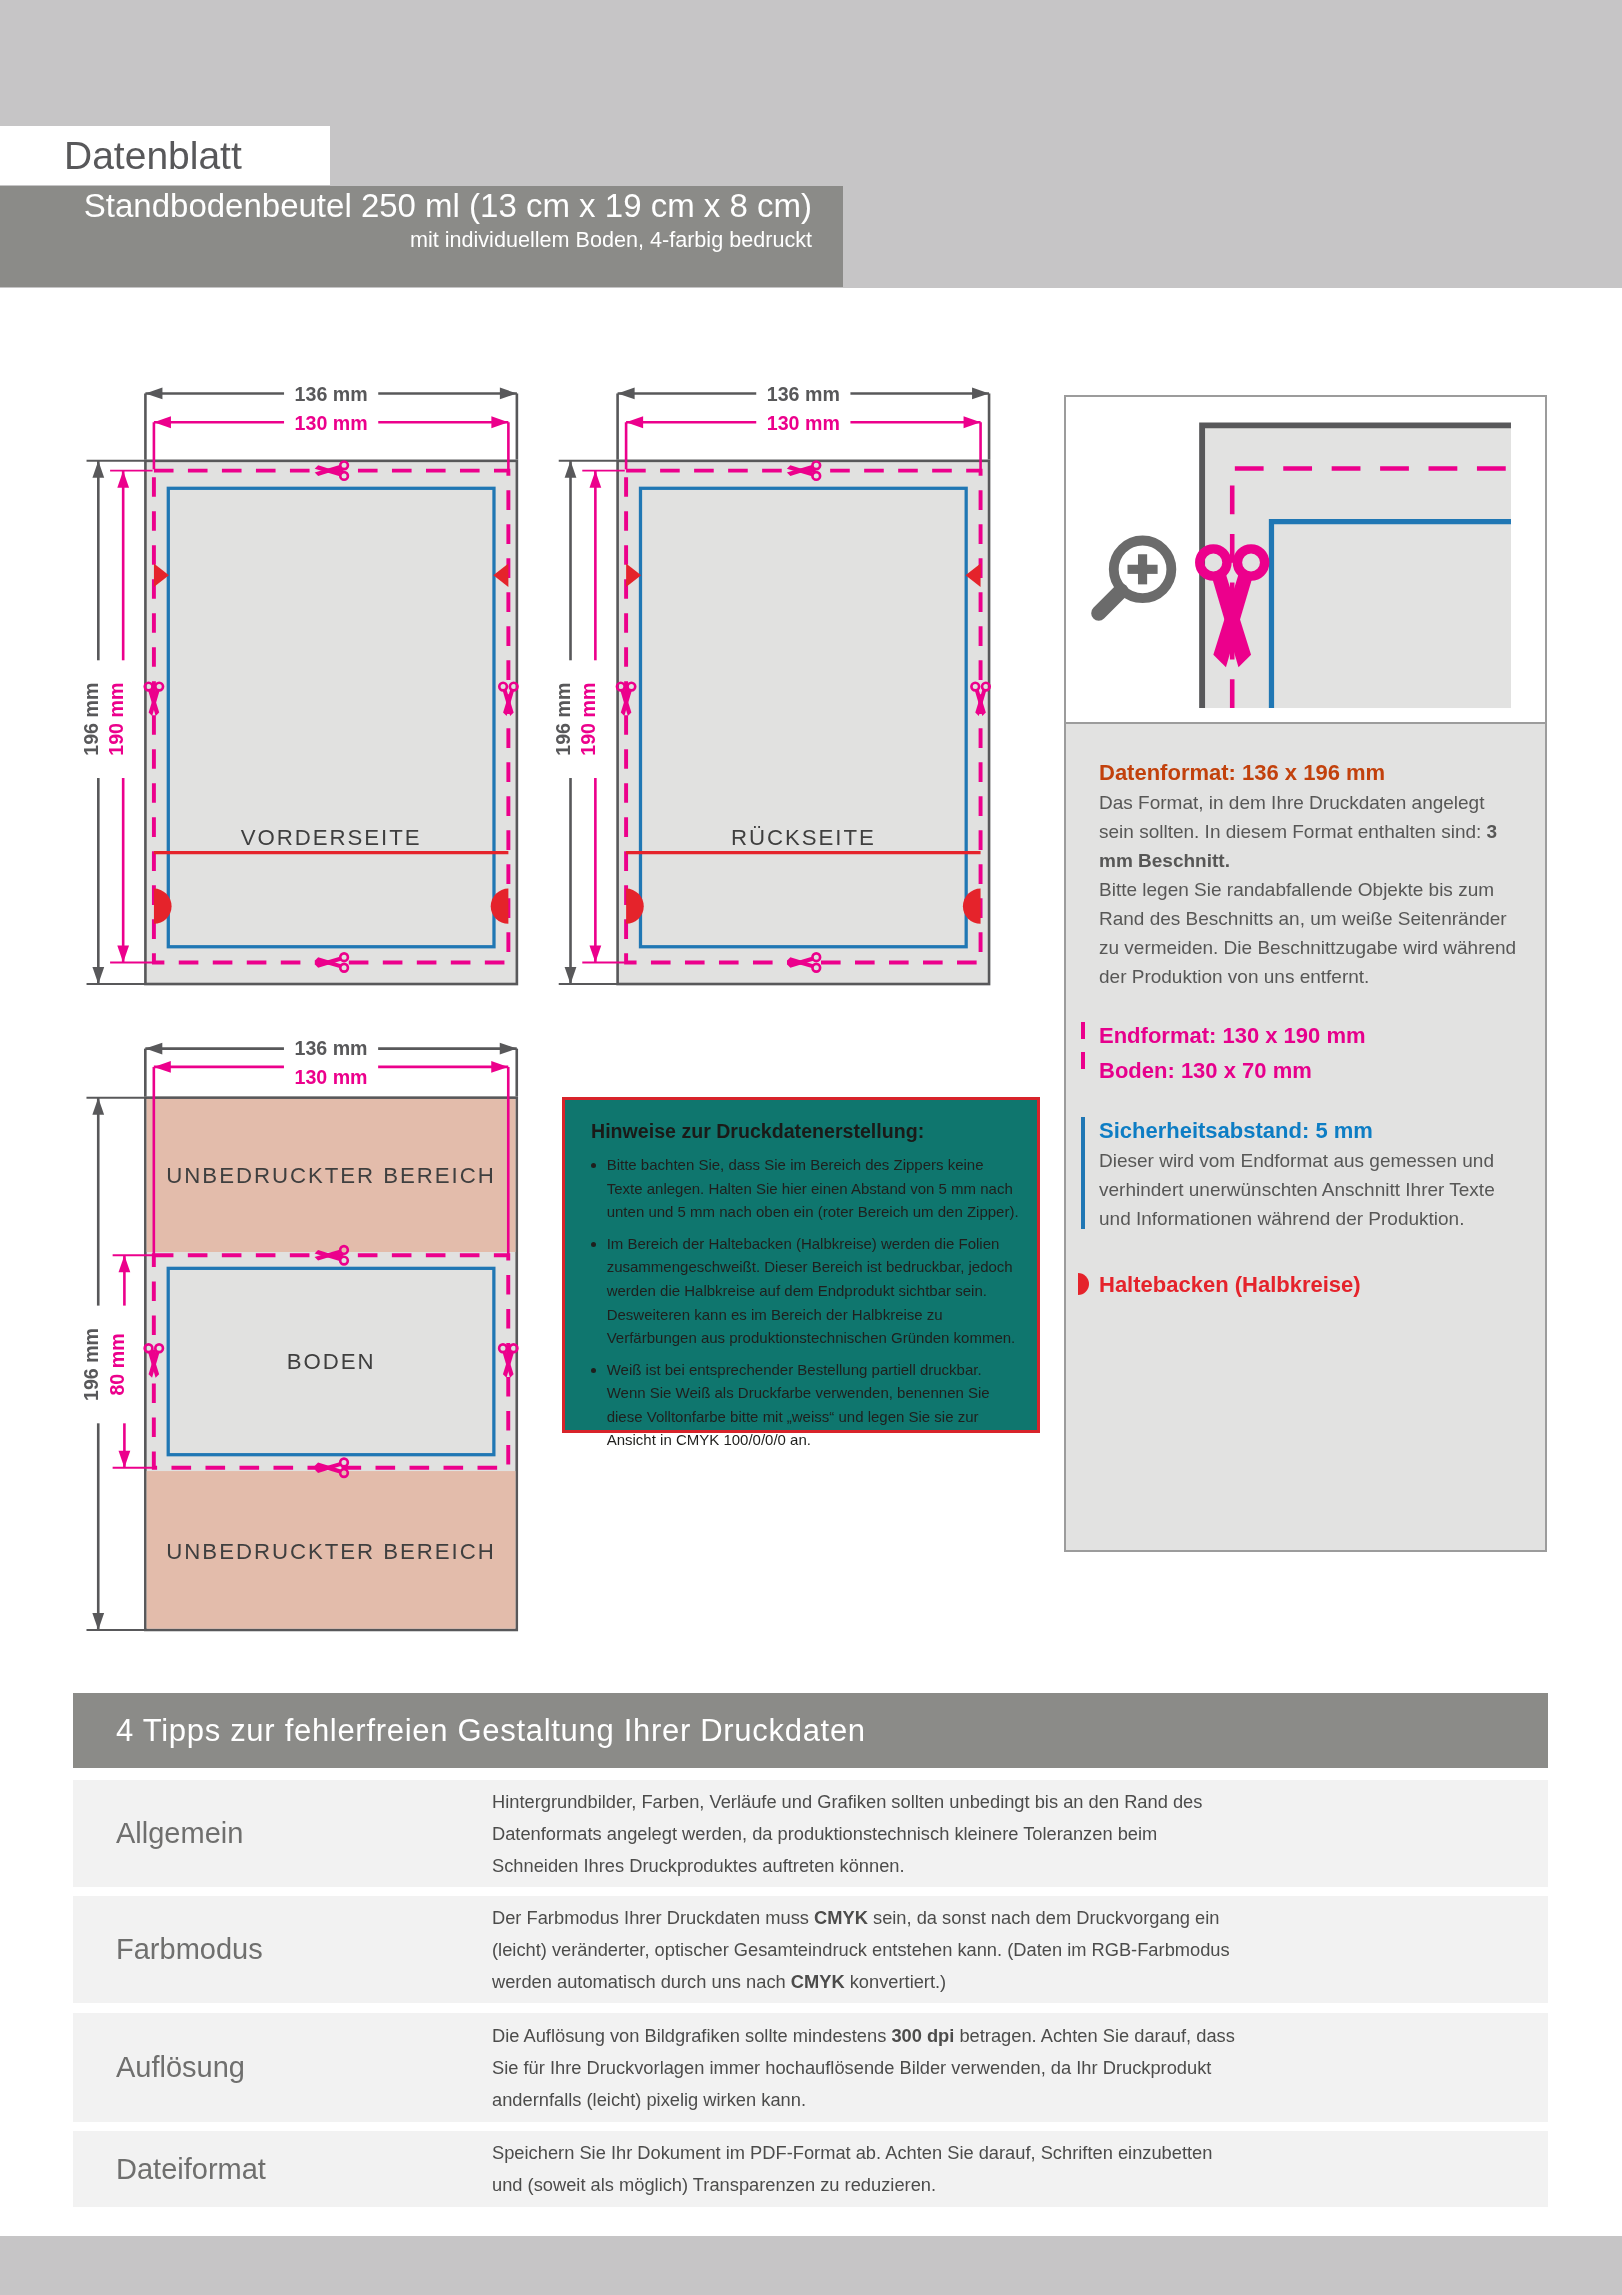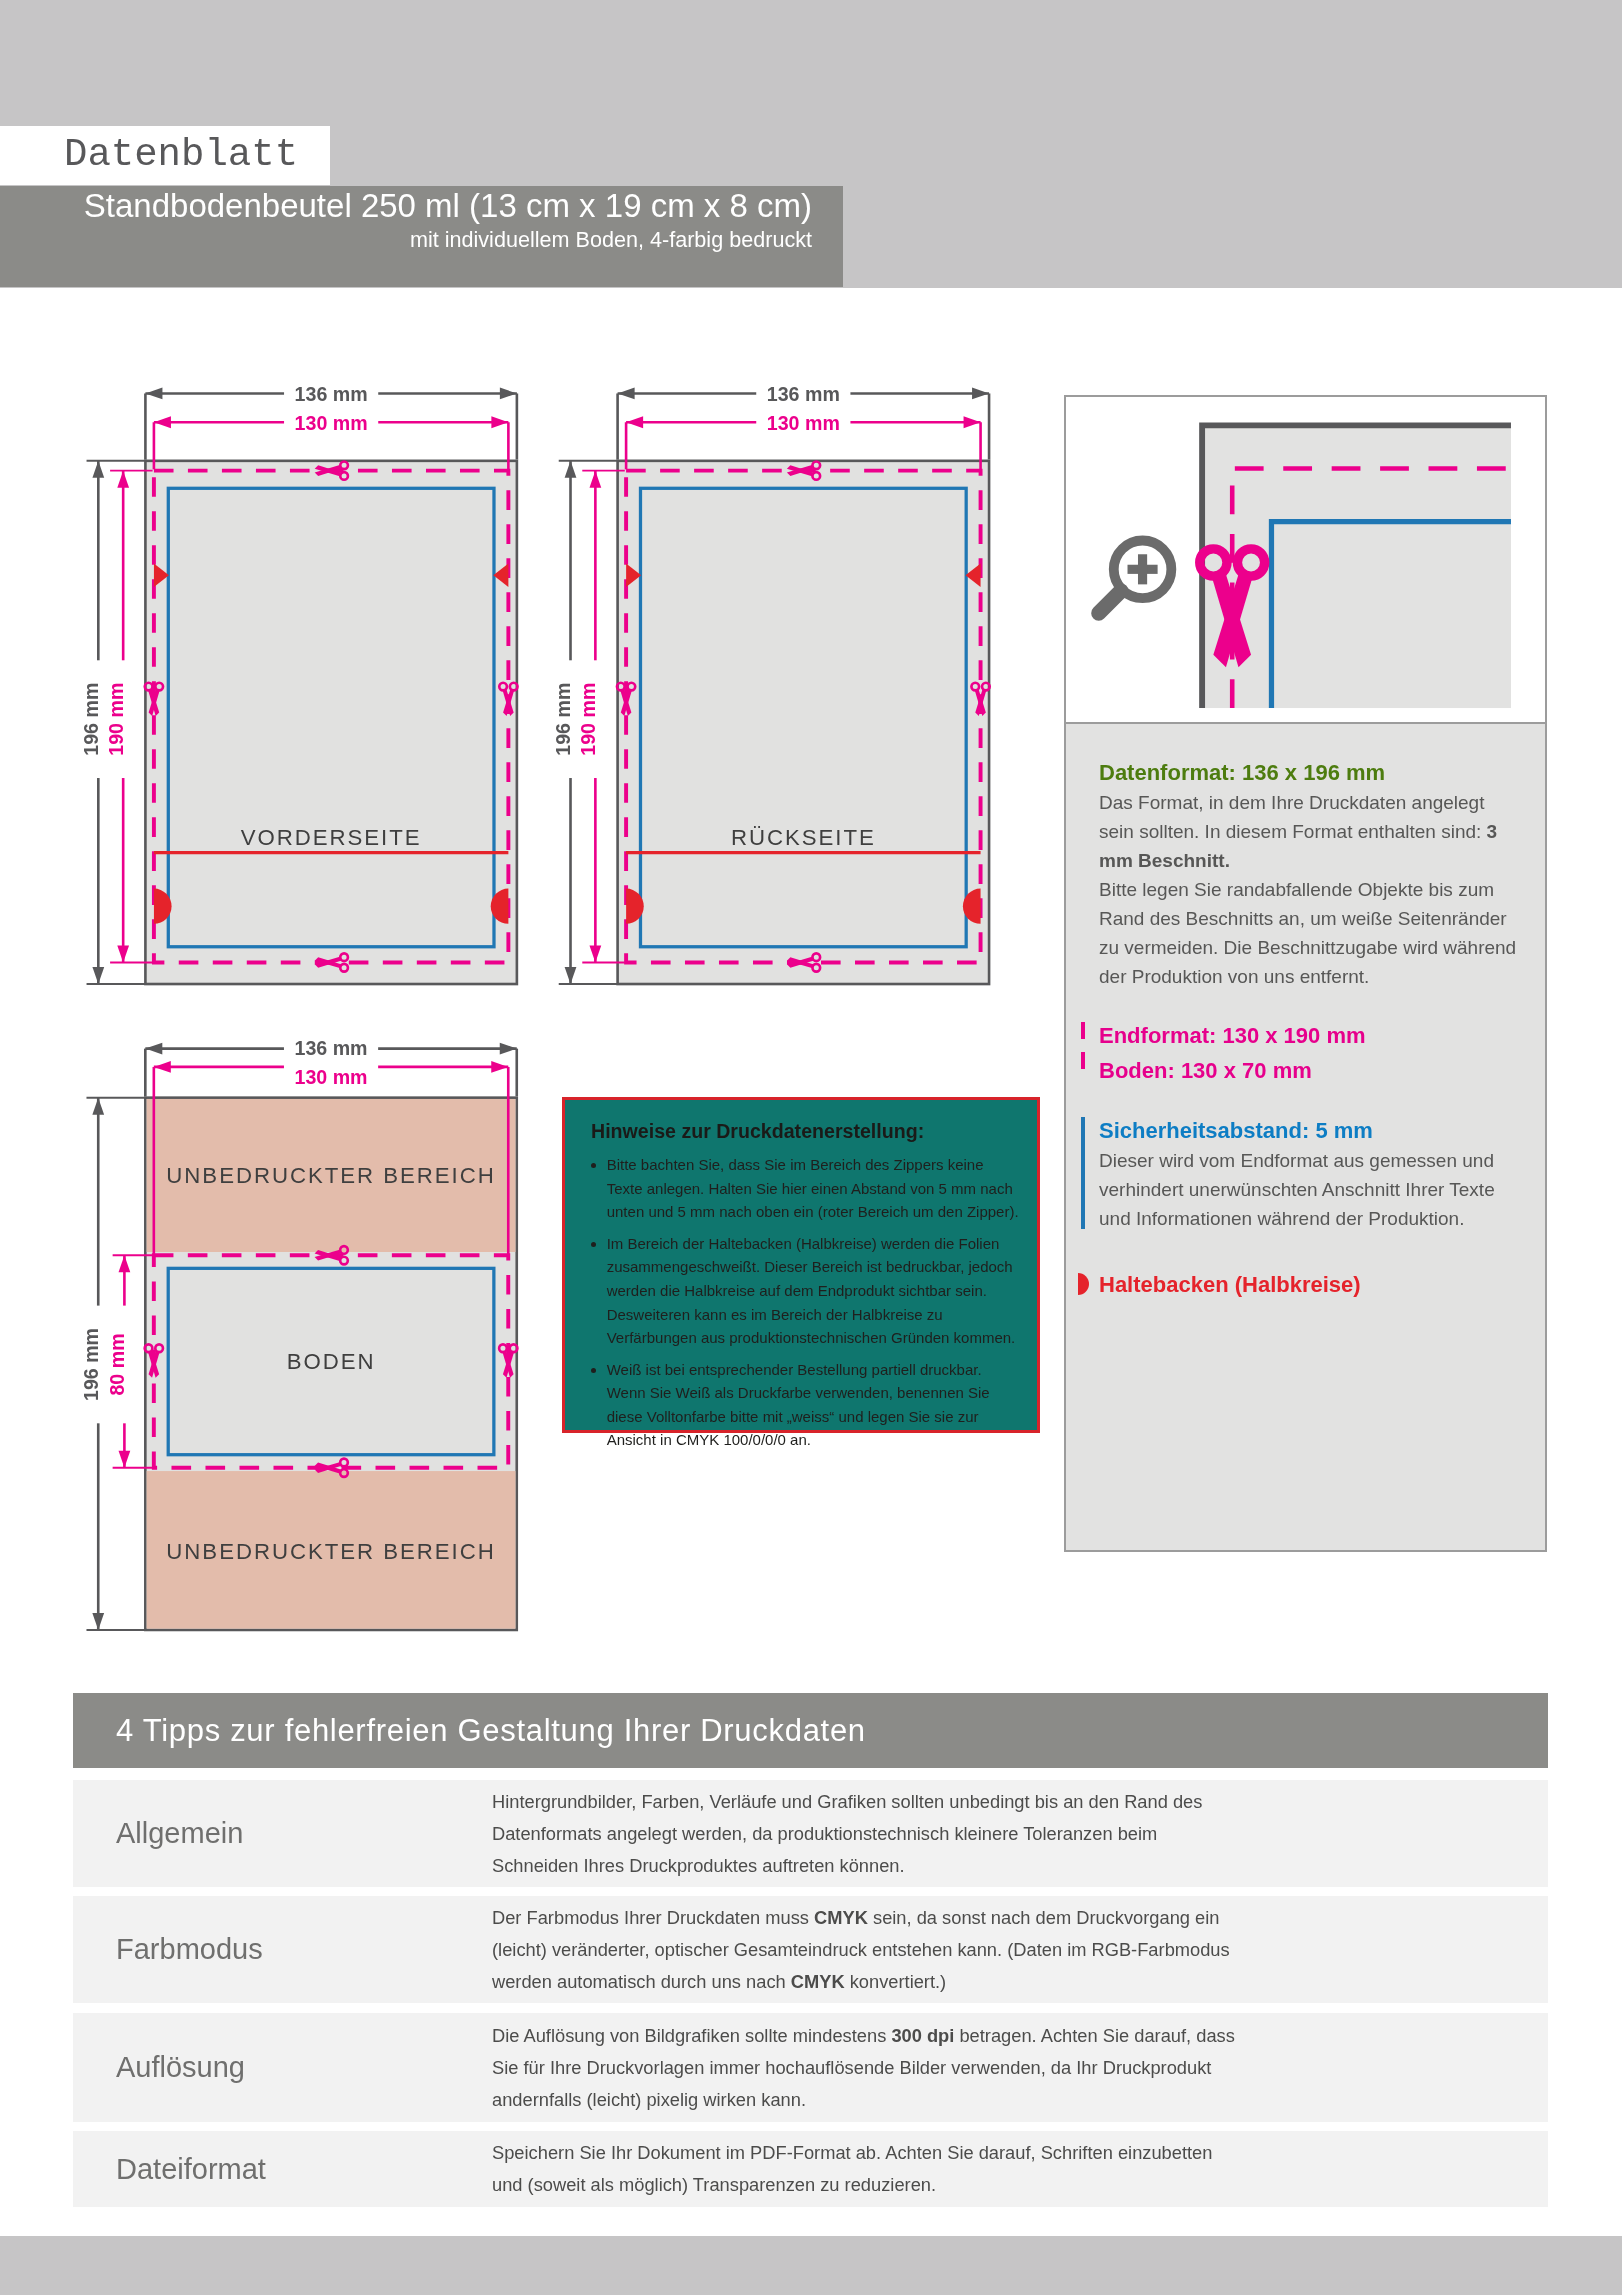--- a/index.html
+++ b/index.html
@@ -3,39 +3,39 @@
 <meta charset="utf-8">
 <style>
   html,body{margin:0;padding:0;background:#ffffff;}
   .page{position:relative;width:1623px;height:2295px;background:#ffffff;overflow:hidden;
         font-family:"Liberation Sans",sans-serif;}
   .abs{position:absolute;}
 
   
   .top-band{left:0;top:0;width:1623px;height:288px;background:#c6c5c6;}
   .datenblatt-box{left:0;top:126px;width:330px;height:59px;background:#ffffff;}
-  .datenblatt-box span{display:block;padding-left:64px;line-height:59px;font-size:39px;color:#58585a;font-family:Liberation Mono, monospace;}
+  .datenblatt-box span{display:block;padding-left:64px;line-height:59px;font-size:39px;color:#58585a;}
   .banner{left:0;top:186px;width:843px;height:101px;background:#8b8b88;color:#ffffff;
           text-align:right;box-sizing:border-box;padding:1px 31px 0 0;}
   .banner .t1{font-size:33px;line-height:38px;}
   .banner .t2{font-size:21.6px;line-height:30px;}
 
   
   svg{position:absolute;overflow:visible;}
   svg text{font-family:"Liberation Sans",sans-serif;}
   .dimtxt{font-size:30px;font-weight:bold;fill:#58585a;}
   .dimtxt-m{font-size:30px;font-weight:bold;fill:#ec008c;}
   .biglabel{font-size:34px;fill:#3f3f3f;letter-spacing:3px;}
 
   
   .panel{left:1064px;top:395px;width:479px;height:1153px;background:#ffffff;border:2.6px solid #9c9c9c;}
   .panel-gray{position:absolute;left:0;top:325px;width:479px;height:826px;background:#e2e2e1;border-top:2.6px solid #9c9c9c;}
   .panel-text{position:absolute;left:33px;top:34px;width:419px;}
   .panel-text h3{margin:0;font-size:22px;line-height:30px;font-weight:bold;}
-  .h-dark{color:#4d7c0f;}
+  .h-dark{color:#c2410c;}
   .h-mag{color:#e6008c;}
   .h-blue{color:#0d7dc4;}
   .h-red{color:#e5232b;}
   .panel-text p{margin:0;font-size:19px;line-height:29px;color:#575756;}
   .gap14{margin-top:9.2px;} .gap40{margin-top:26px;} .gap46{margin-top:30px;} .gap56{margin-top:37px;}
   .sec{position:relative;}
   .bar-dashed{position:absolute;left:-18.3px;top:1.3px;bottom:3.9px;width:3.9px;
       background:repeating-linear-gradient(180deg,#ec008c 0 17px,transparent 17px 30px);}
   .bar-blue{position:absolute;left:-18.3px;top:1.3px;bottom:3.9px;width:3.9px;background:#2077b4;}
   .half-red{position:absolute;left:-21px;top:2.6px;width:11px;height:22px;background:#e5232b;

